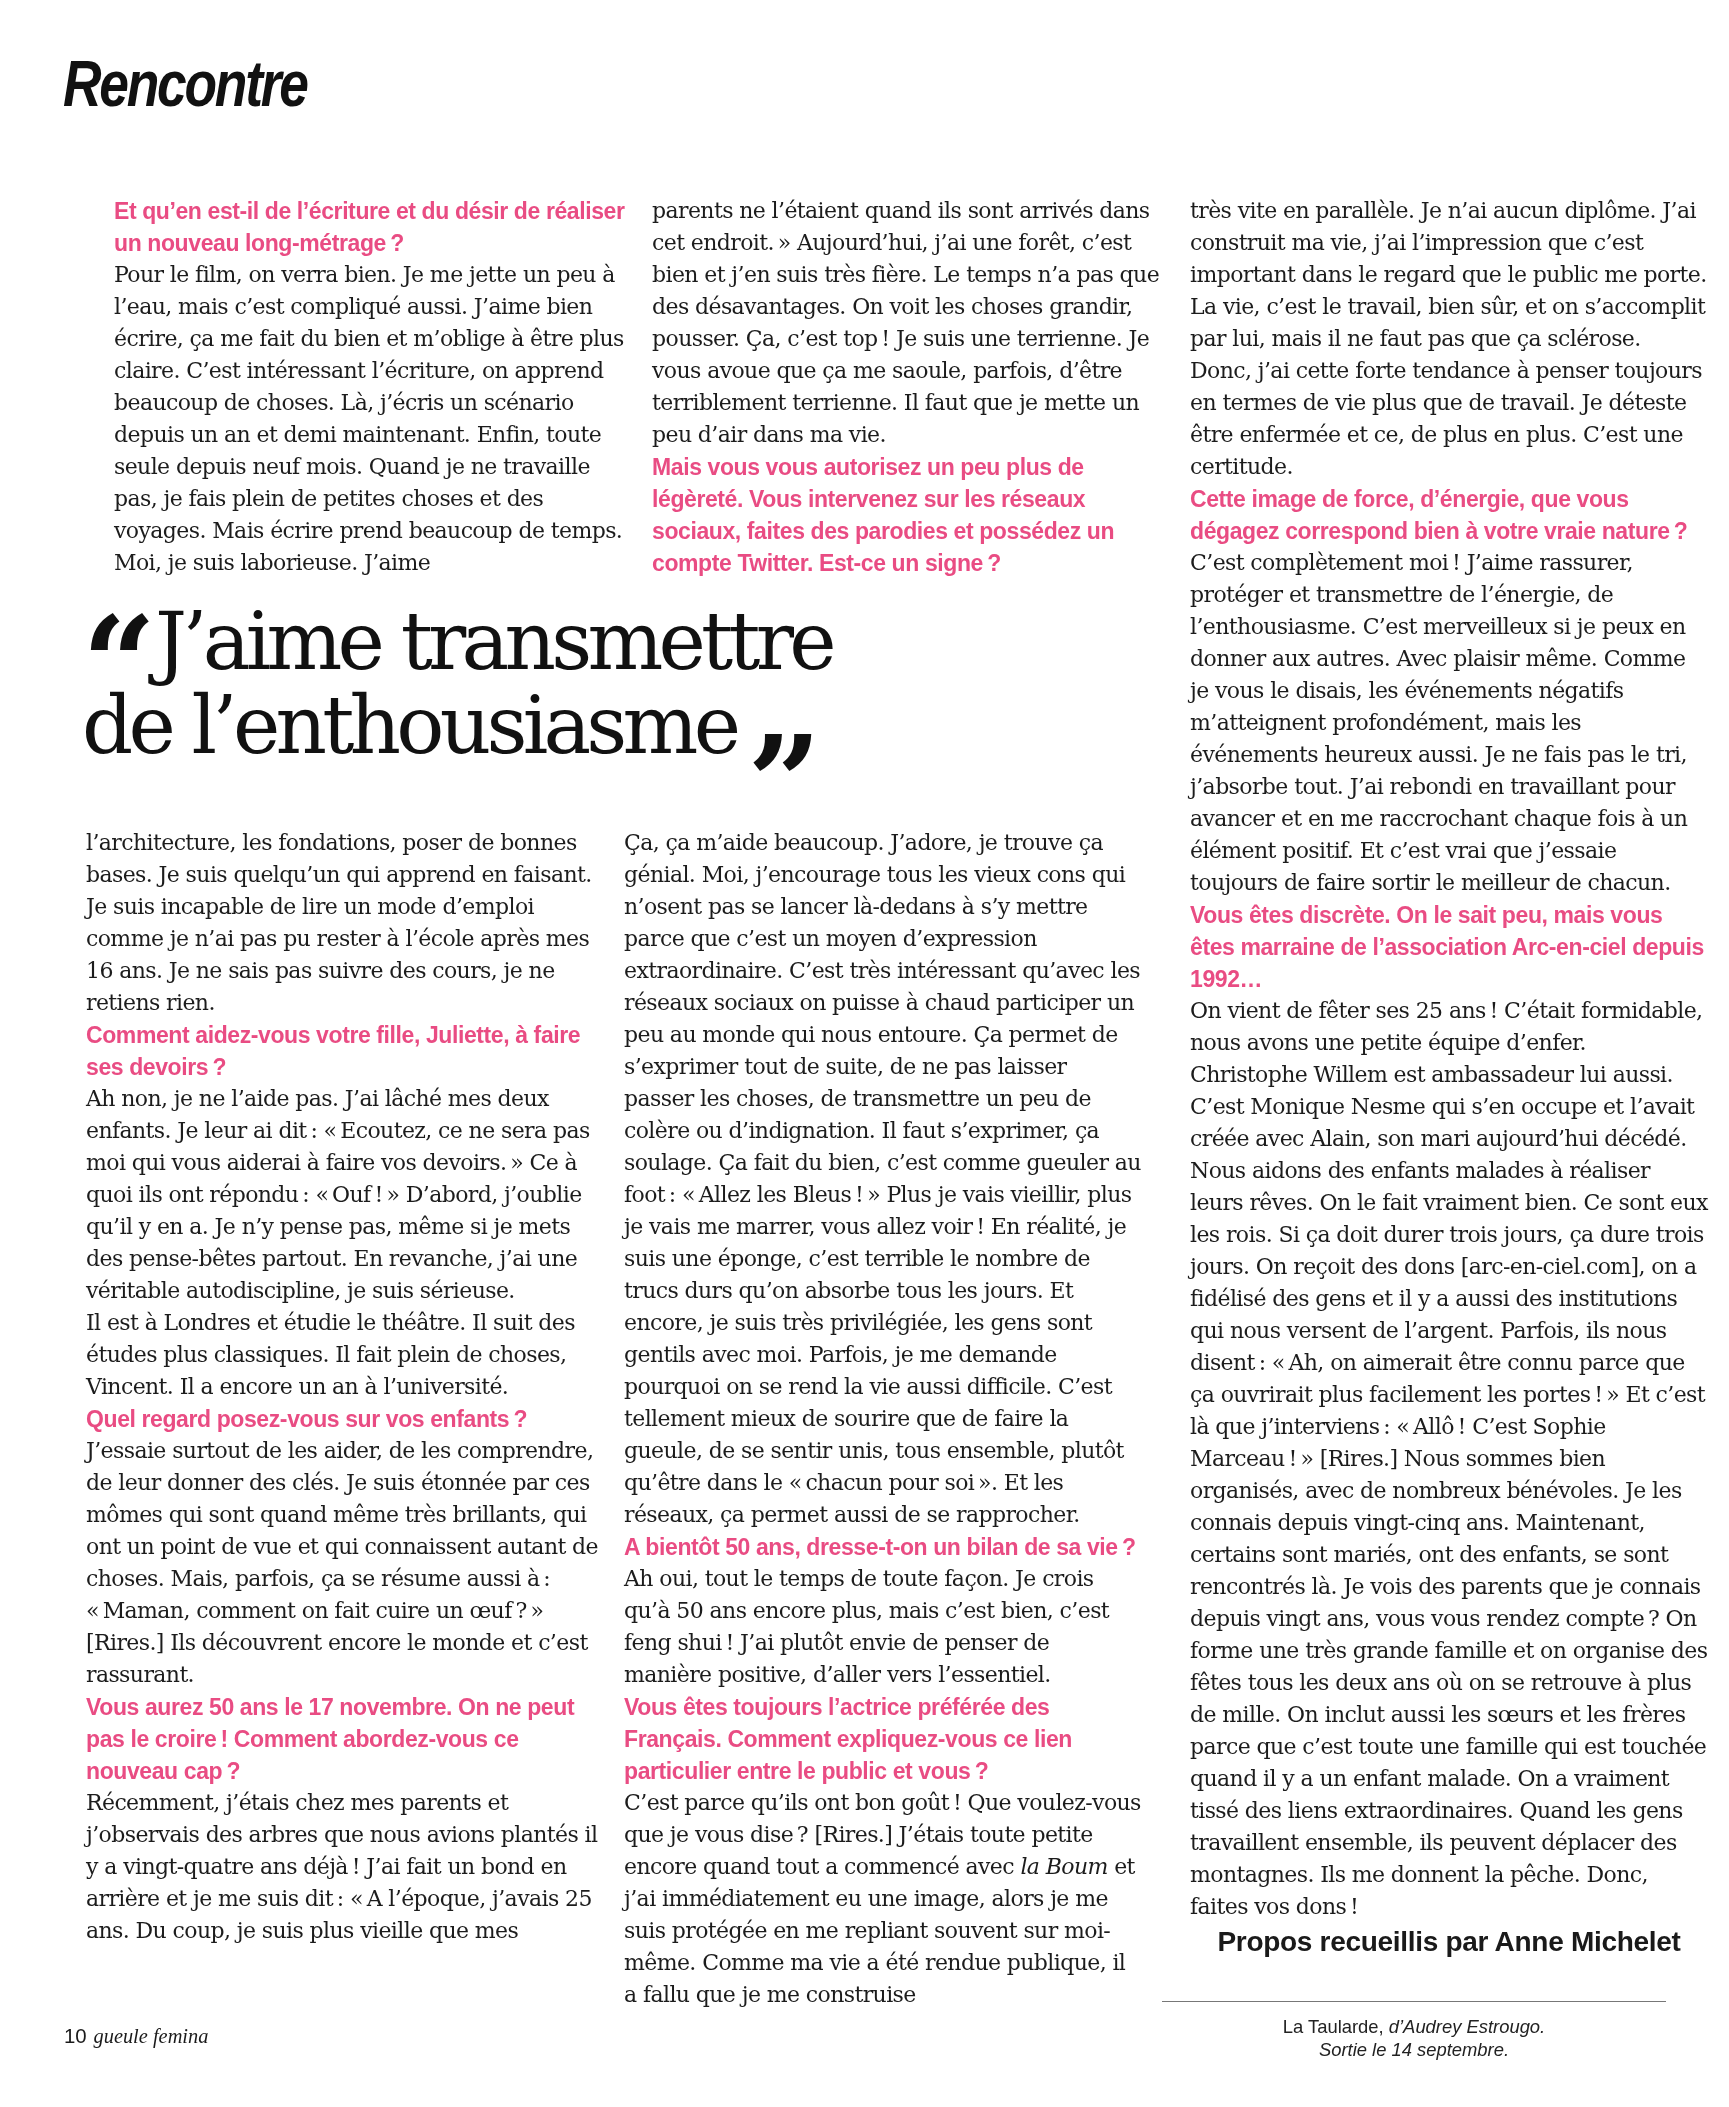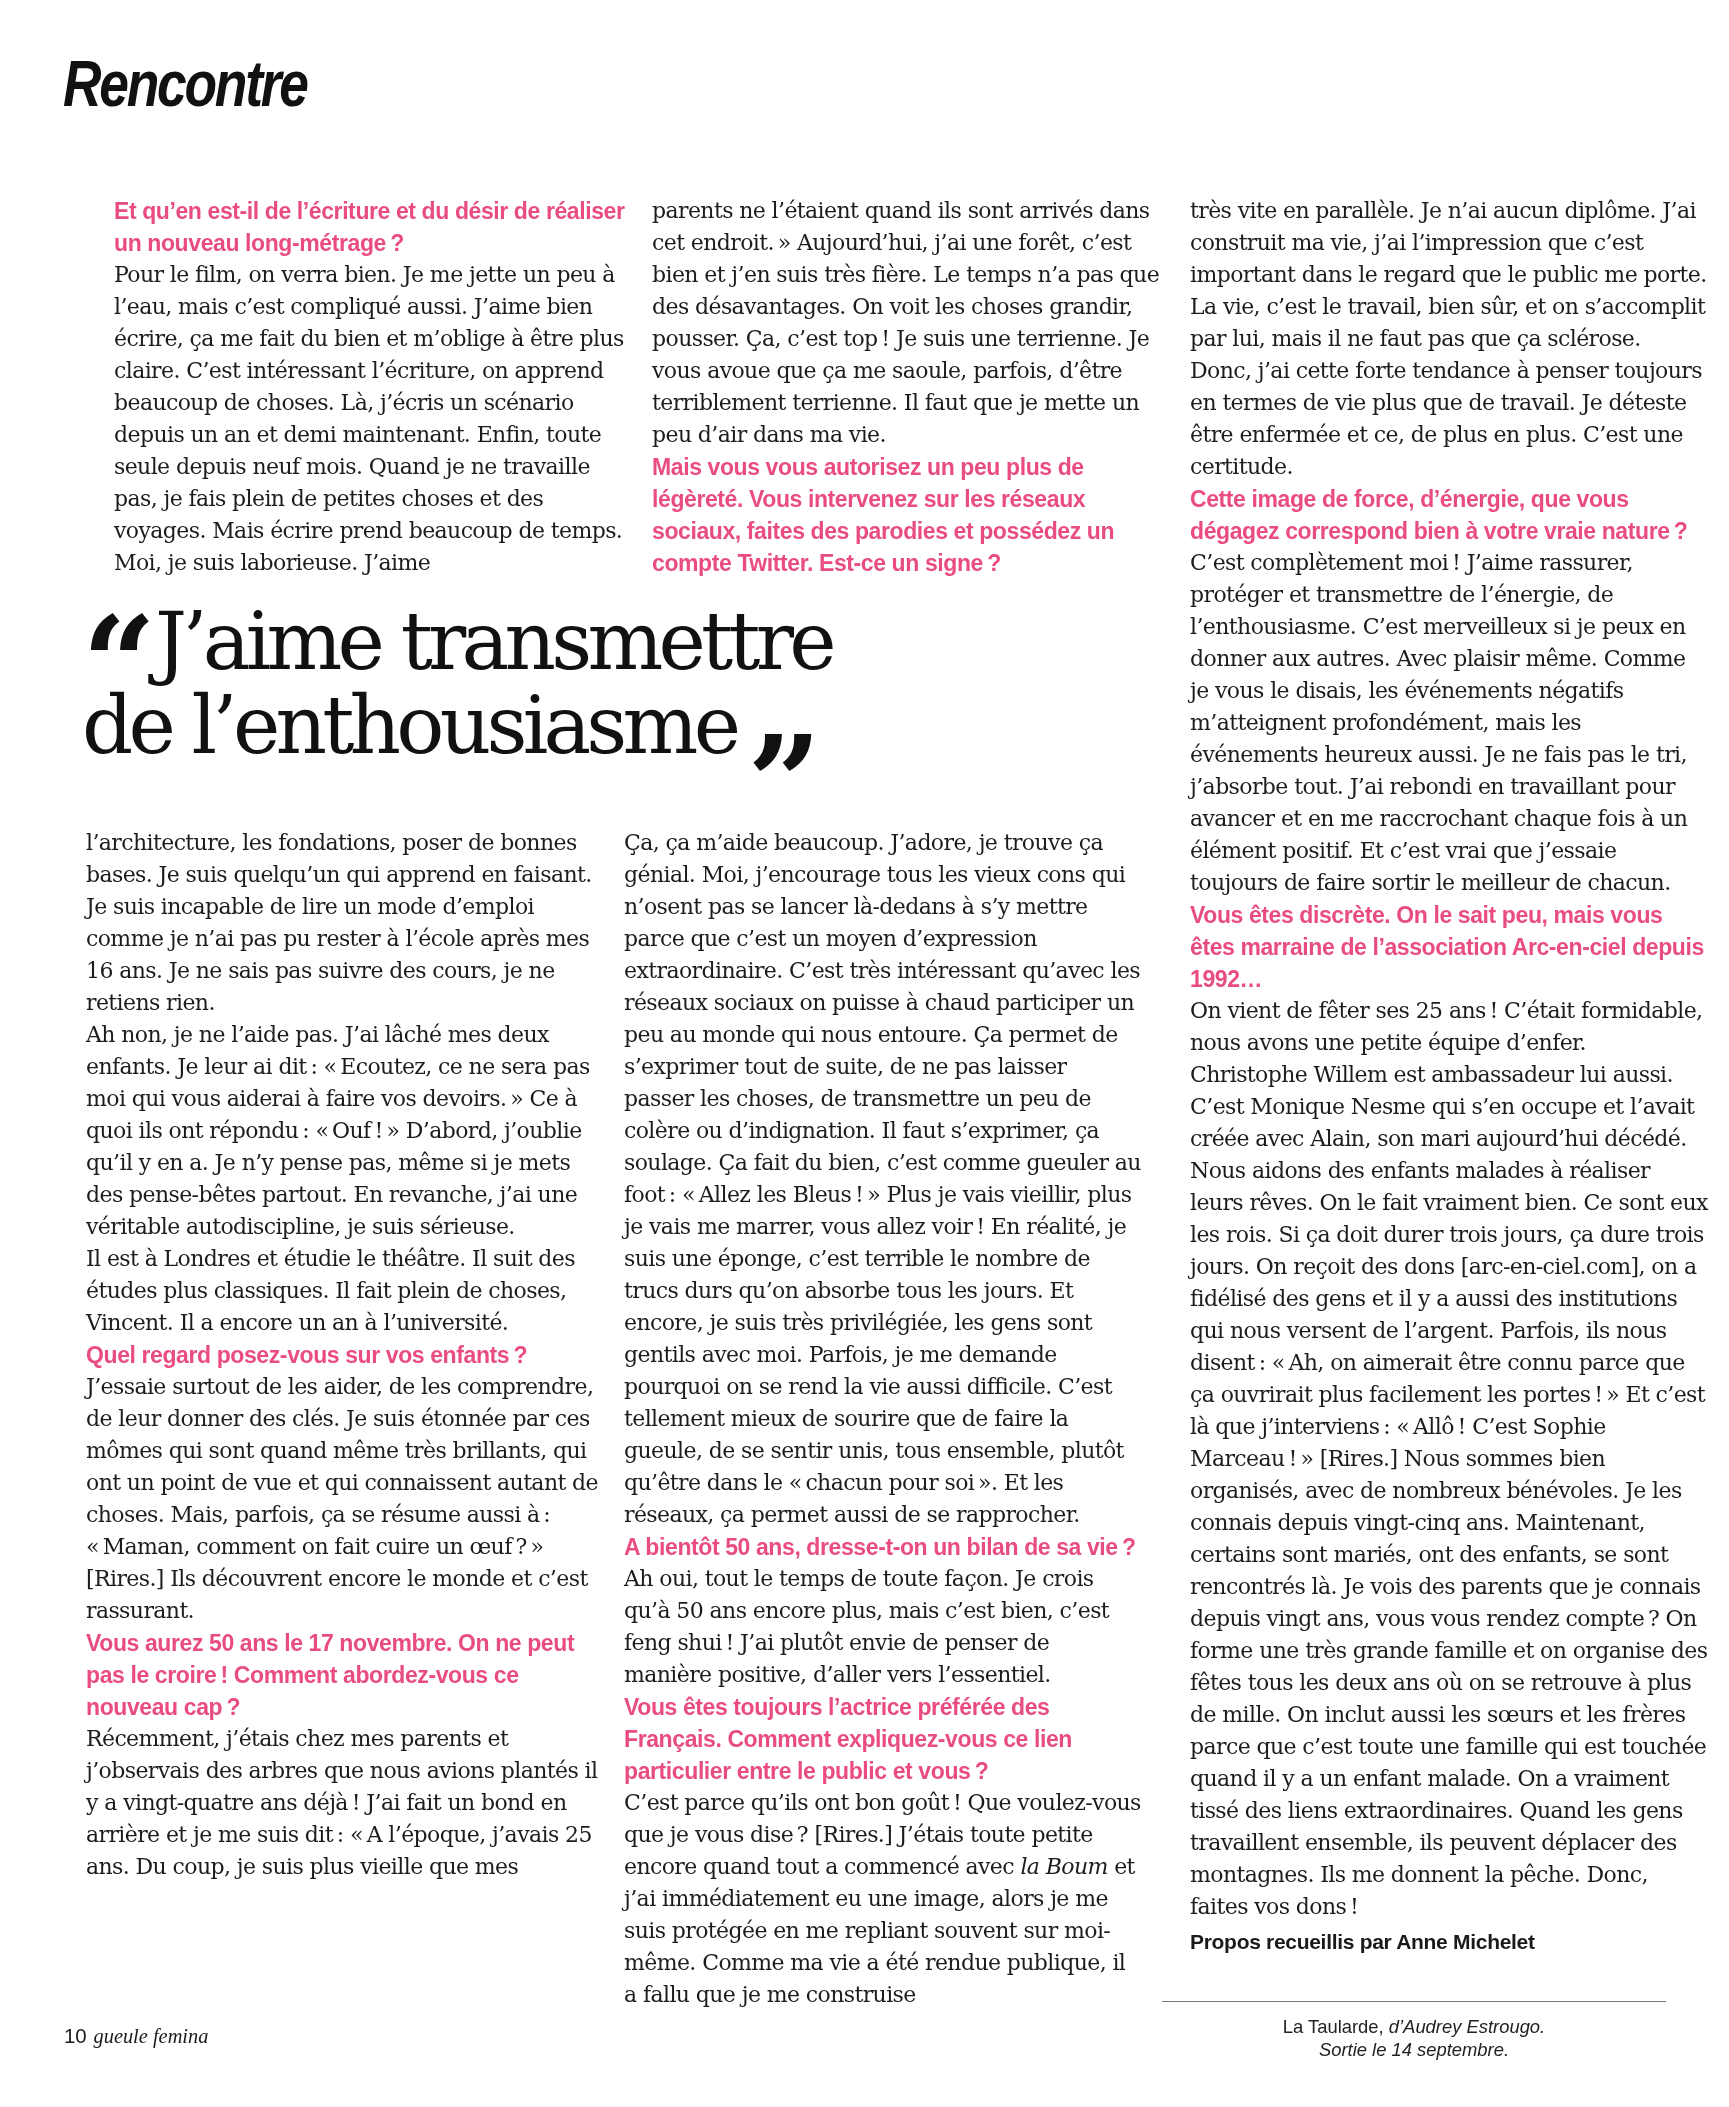--- a/index.html
+++ b/index.html
@@ -20,22 +20,22 @@
   .top { top: 195px; margin-left: 28px; }
   .bottom { top: 827px; }
   .pull {
     position: absolute; left: 82px; top: 600px; width: 967px;
     font-family: "DejaVu Serif", serif; font-size: 80px; line-height: 84px; letter-spacing: -4.8px; color: #111;
   }
   .pull .qm { font-size: 129px; font-weight: 700; line-height: 0; vertical-align: -41px; letter-spacing: -13.6px; }
   .pull .qm-open { margin-right: 12.3px; vertical-align: -40px; }
   .pull .qm-close { margin-left: 11px; vertical-align: -75px; }
   .credit {
-    font-family: "Liberation Sans", sans-serif; font-weight: 700; font-size: 21px;
-    text-align: left; margin-top: 2.7px !important; letter-spacing: -0.3px;
+    font-family: "Liberation Sans", sans-serif; font-weight: 700; font-size: 28px;
+    text-align: center; margin-top: 2.7px !important; letter-spacing: -0.3px;
   }
   .rule { position: absolute; left: 1162px; top: 2001px; width: 504px; height: 1.4px; background: #777; }
   .caption {
     position: absolute; left: 1162px; top: 2015px; width: 504px; text-align: center;
     font-family: "Liberation Sans", sans-serif; font-size: 18.4px; line-height: 23px; color: #222;
   }
   .caption i { font-style: italic; }
   .folio { position: absolute; left: 64px; top: 2025px; font-size: 20.4px; }
   .folio .num { font-family: "Liberation Sans", sans-serif; }
   .folio .mag { font-family: "Liberation Serif", serif; font-style: italic; margin-left: 6.8px; font-size: 20.4px; }
@@ -56,20 +56,21 @@
   <p class="q">Mais vous vous autorisez un peu plus de légèreté. Vous intervenez sur les réseaux sociaux, faites des parodies et possédez un compte Twitter. Est-ce un signe ?</p>
 </div>
 
 <div class="pull">
   <div><span class="qm qm-open">“</span><span>J’aime transmettre</span></div>
   <div><span>de l’enthousiasme</span><span class="qm qm-close">”</span></div>
 </div>
 
 <div class="col c1 bottom">
   <p class="a">l’architecture, les fondations, poser de bonnes bases. Je suis quelqu’un qui apprend en faisant. Je suis incapable de lire un mode d’emploi comme je n’ai pas pu rester à l’école après mes 16 ans. Je ne sais pas suivre des cours, je ne retiens rien.</p>
+  <p class="q">Comment aidez-vous votre fille, Juliette, à faire ses devoirs ?</p>
   <p class="a">Ah non, je ne l’aide pas. J’ai lâché mes deux enfants. Je leur ai dit : « Ecoutez, ce ne sera pas moi qui vous aiderai à faire vos devoirs. » Ce à quoi ils ont répondu : « Ouf ! » D’abord, j’oublie qu’il y en a. Je n’y pense pas, même si je mets des pense-bêtes partout. En revanche, j’ai une véritable autodiscipline, je suis sérieuse.</p>
   <p class="a">Il est à Londres et étudie le théâtre. Il suit des études plus classiques. Il fait plein de choses, Vincent. Il a encore un an à l’université.</p>
   <p class="q">Quel regard posez-vous sur vos enfants ?</p>
   <p class="a">J’essaie surtout de les aider, de les comprendre, de leur donner des clés. Je suis étonnée par ces mômes qui sont quand même très brillants, qui ont un point de vue et qui connaissent autant de choses. Mais, parfois, ça se résume aussi à : « Maman, comment on fait cuire un œuf ? » [Rires.] Ils découvrent encore le monde et c’est rassurant.</p>
   <p class="q">Vous aurez 50 ans le 17 novembre. On ne peut pas le croire ! Comment abordez-vous ce nouveau cap ?</p>
   <p class="a">Récemment, j’étais chez mes parents et j’observais des arbres que nous avions plantés il y a vingt-quatre ans déjà ! J’ai fait un bond en arrière et je me suis dit : « A l’époque, j’avais 25 ans. Du coup, je suis plus vieille que mes</p>
 </div>
 
 <div class="col c2 bottom">
   <p class="a">Ça, ça m’aide beaucoup. J’adore, je trouve ça génial. Moi, j’encourage tous les vieux cons qui n’osent pas se lancer là-dedans à s’y mettre parce que c’est un moyen d’expression extraordinaire. C’est très intéressant qu’avec les réseaux sociaux on puisse à chaud participer un peu au monde qui nous entoure. Ça permet de s’exprimer tout de suite, de ne pas laisser passer les choses, de transmettre un peu de colère ou d’indignation. Il faut s’exprimer, ça soulage. Ça fait du bien, c’est comme gueuler au foot : « Allez les Bleus ! » Plus je vais vieillir, plus je vais me marrer, vous allez voir ! En réalité, je suis une éponge, c’est terrible le nombre de trucs durs qu’on absorbe tous les jours. Et encore, je suis très privilégiée, les gens sont gentils avec moi. Parfois, je me demande pourquoi on se rend la vie aussi difficile. C’est tellement mieux de sourire que de faire la gueule, de se sentir unis, tous ensemble, plutôt qu’être dans le « chacun pour soi ». Et les réseaux, ça permet aussi de se rapprocher.</p>

